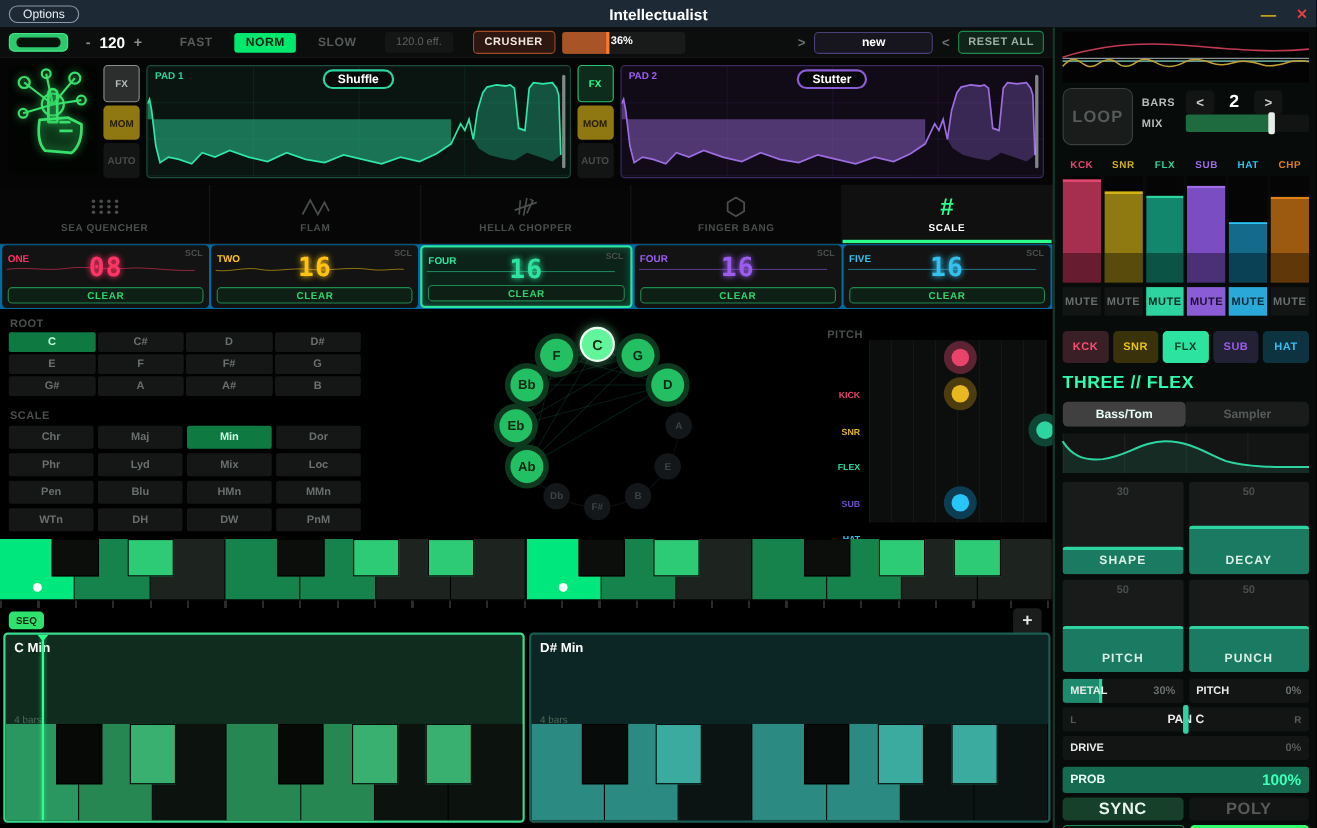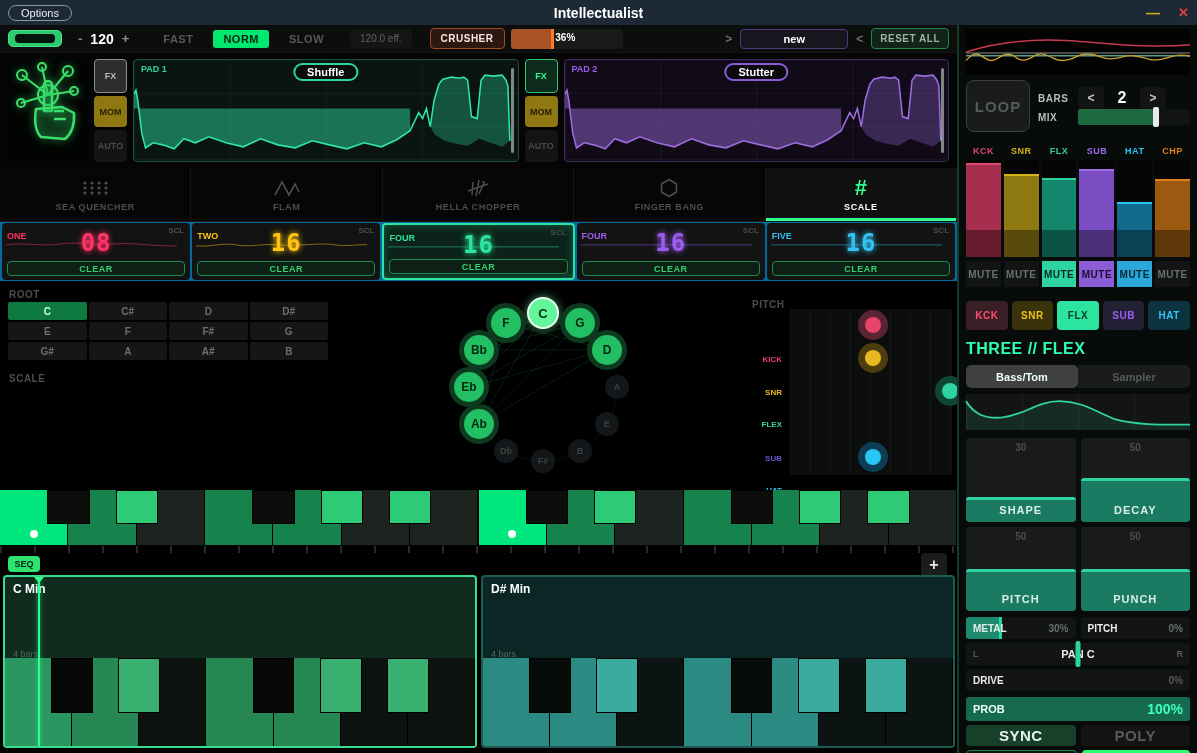--- a/index.html
+++ b/index.html
@@ -139,21 +139,21 @@
   .pattern.pat2{left:481px;width:474px;background:#0b2624;border:2px solid #1d5c52}
   .playhead{position:absolute;top:0;bottom:0;width:2px;background:#2dff8c;z-index:4;box-shadow:0 0 4px rgba(45,255,140,.8)}
   .playhead::before{content:"";position:absolute;top:0;left:-4px;border:5px solid transparent;border-top:6px solid #2dff8c}
   
   #sidebar{position:absolute;left:957px;top:25px;width:240px;height:728px;background:#070b0a;
            border-left:2px solid #14382a;padding:4px 7px}
   #scope{width:100%;height:46px;background:#020302;display:block}
   .looprow{display:flex;gap:8px;margin-top:5px;height:52px}
   .loop-btn{width:64px;height:52px;border-radius:8px;background:#191c1b;border:1px solid #3a403d;
             color:#565b59;font-weight:bold;font-size:15px;display:flex;align-items:center;justify-content:center;letter-spacing:1px}
-  .looprt{flex:1;display:flex;flex-direction:column;justify-content:center;padding:2px 0}
+  .looprt{flex:1;display:flex;flex-direction:column;justify-content:flex-start;padding:2px 0}
   .barsrow{display:flex;align-items:center;gap:6px}
   .minilabel{font-size:10px;font-weight:bold;color:#b8bdbb;width:34px;letter-spacing:.5px}
   .sq-btn{width:26px;height:22px;background:#131414;border-radius:4px;color:#c8cdca;font-weight:bold;font-size:12px;
           display:flex;align-items:center;justify-content:center}
   .bars-val{width:24px;text-align:center;color:#fff;font-weight:bold;font-size:16px}
   .mixrow{display:flex;align-items:center;gap:6px}
   .hslider{position:relative;flex:1;height:16px;background:#121313;border-radius:2px}
   .hfill{position:absolute;left:0;top:0;bottom:0;background:#1d6b3f;border-radius:2px}
   .hhandle{position:absolute;top:-2px;width:6px;height:20px;background:#e8ece9;border-radius:2px;transform:translateX(-50%)}
   
@@ -435,20 +435,38 @@
       <div class="cell">E</div>
       <div class="cell">F</div>
       <div class="cell">F#</div>
       <div class="cell">G</div>
       <div class="cell">G#</div>
       <div class="cell">A</div>
       <div class="cell">A#</div>
       <div class="cell">B</div>
     </div>
     <div id="scalelabel" class="seclabel">SCALE</div>
+    <div id="scalegrid">
+      <div class="cell">Chr</div>
+      <div class="cell">Maj</div>
+      <div class="cell on">Min</div>
+      <div class="cell">Dor</div>
+      <div class="cell">Phr</div>
+      <div class="cell">Lyd</div>
+      <div class="cell">Mix</div>
+      <div class="cell">Loc</div>
+      <div class="cell">Pen</div>
+      <div class="cell">Blu</div>
+      <div class="cell">HMn</div>
+      <div class="cell">MMn</div>
+      <div class="cell">WTn</div>
+      <div class="cell">DH</div>
+      <div class="cell">DW</div>
+      <div class="cell">PnM</div>
+    </div>
 
     <div id="circle">
       <svg id="circlelines" width="290" height="206">
           <circle cx="143" cy="104" r="74" fill="none" stroke="rgba(255,255,255,.05)"></circle>
           <line x1="143" y1="30" x2="180" y2="39.91412011995155" stroke="rgba(60,230,170,.12)" stroke-width="1"></line>
           <line x1="143" y1="30" x2="207.08587988004848" y2="67" stroke="rgba(60,230,170,.12)" stroke-width="1"></line>
           <line x1="143" y1="30" x2="78.91412011995153" y2="141" stroke="rgba(60,230,170,.12)" stroke-width="1"></line>
           <line x1="143" y1="30" x2="69" y2="104.00000000000001" stroke="rgba(60,230,170,.12)" stroke-width="1"></line>
           <line x1="143" y1="30" x2="78.91412011995155" y2="67" stroke="rgba(60,230,170,.12)" stroke-width="1"></line>
           <line x1="143" y1="30" x2="105.99999999999997" y2="39.91412011995156" stroke="rgba(60,230,170,.12)" stroke-width="1"></line>

